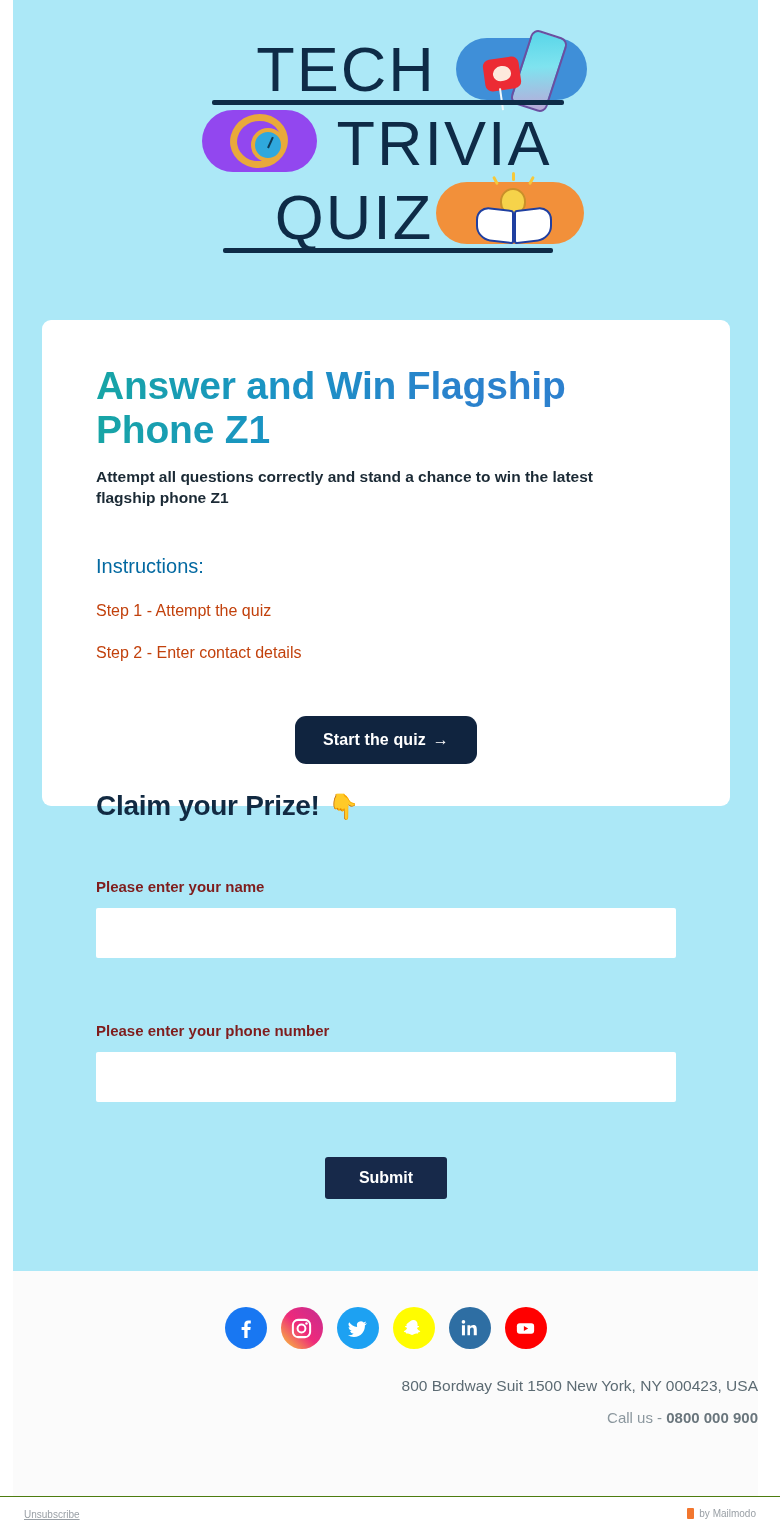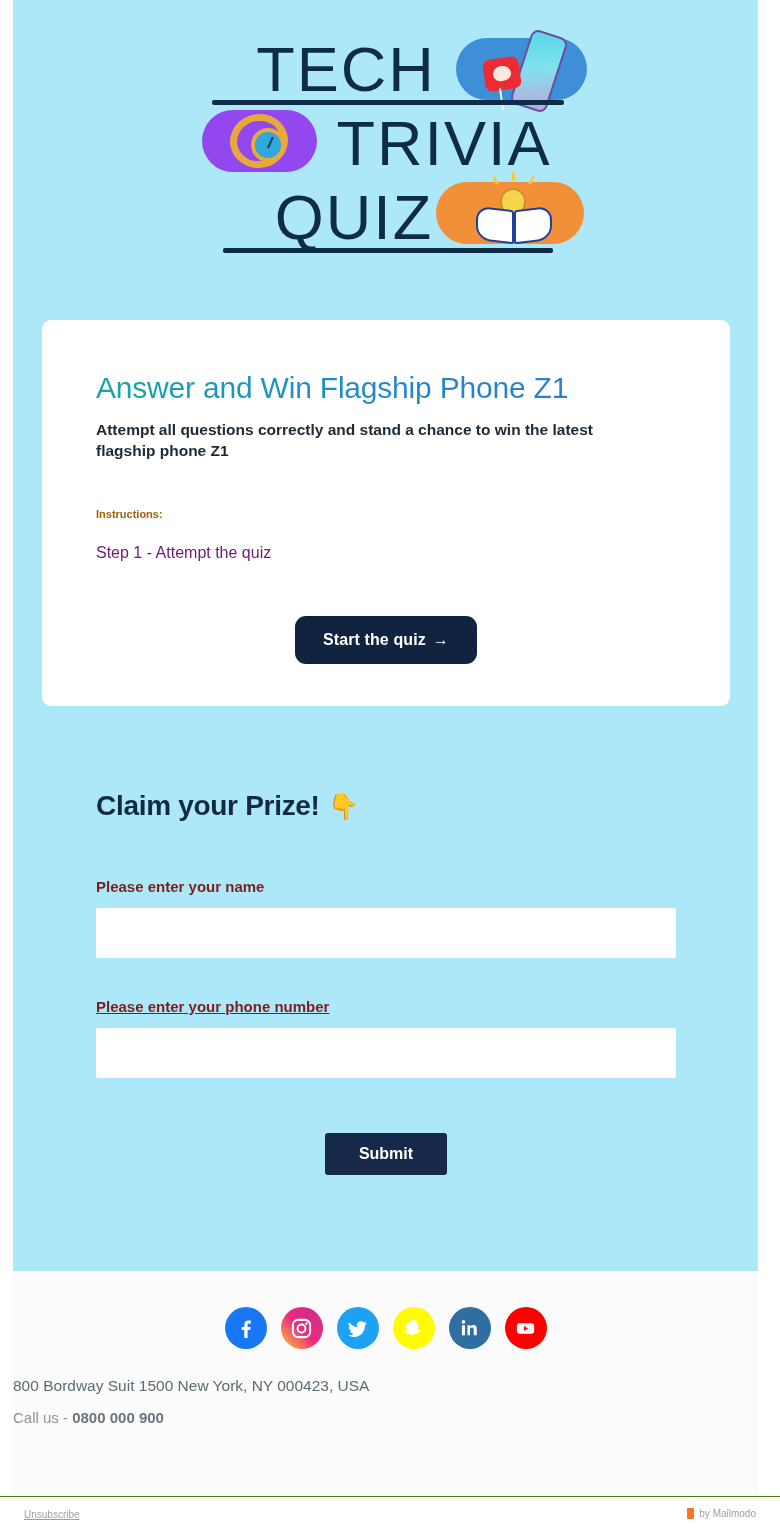--- a/index.html
+++ b/index.html
@@ -203,48 +203,48 @@
     position: absolute;
     left: 29px;
     top: 320px;
     width: 688px;
     background: #ffffff;
     border-radius: 9px;
     padding: 34px 54px 42px 54px;
     box-sizing: border-box;
   }
   .card-title {
-    margin: 17px 0 14px 0;
-    font-size: 30px;
-    font-weight: normal;
+    margin: 10px 0 14px 0;
+    font-size: 39px;
+    font-weight: bold;
     letter-spacing: -0.2px;
     background: linear-gradient(90deg, #17a5a5 0%, #1a93c4 30%, #2a82cc 62%, #2f7fd0 100%);
     -webkit-background-clip: text;
     background-clip: text;
     color: transparent;
     -webkit-text-fill-color: transparent;
   }
   .card-sub {
     margin: 0;
     font-size: 15.5px;
     font-weight: bold;
     color: #1b2a35;
     line-height: 1.38;
     max-width: 545px;
   }
   .instructions-label {
     margin: 46px 0 0 0;
-    font-size: 11px;
-    color: #a16207;
-    font-weight: 700;
+    font-size: 20px;
+    color: #0369a1;
+    font-weight: 400;
   }
   .step {
     margin: 24px 0 0 0;
     font-size: 16px;
-    color: #701a75;
+    color: #c2410c;
     font-weight: 400;
   }
   .cta-row {
     margin-top: 54px;
     text-align: center;
   }
   .btn-primary {
     display: inline-block;
     background: #10243f;
     color: #ffffff;
@@ -276,21 +276,21 @@
   .claim-title .point {
     font-size: 25px;
     margin-left: 9px;
   }
   .field-label {
     margin: 56px 0 0 0;
     font-size: 15px;
     font-weight: bold;
     color: #7f1d1d;
   }
-  .field-label.second { margin-top: 40px; text-decoration: underline; }
+  .field-label.second { margin-top: 64px; }
   .text-input {
     display: block;
     margin-top: 13px;
     width: 580px;
     height: 50px;
     background: #ffffff;
     border: none;
     border-radius: 2px;
     box-sizing: border-box;
     padding: 0 14px;
@@ -316,21 +316,21 @@
   }
 
   
   .footer {
     position: absolute;
     left: 13px;
     top: 1271px;
     width: 745px;
     height: 225px;
     background: #fbfbfb;
-    text-align: left;
+    text-align: right;
     box-sizing: border-box;
     padding-top: 36px;
   }
   .social-row {
     display: flex;
     justify-content: center;
     align-items: center;
     gap: 14px;
   }
   .soc {
@@ -439,20 +439,21 @@
 
       </div>
     </div>
 
     <div class="card">
       <h1 class="card-title">Answer and Win Flagship Phone Z1</h1>
       <p class="card-sub">Attempt all questions correctly and stand a chance to win the latest flagship phone Z1</p>
 
       <p class="instructions-label">Instructions:</p>
       <p class="step">Step 1 - Attempt the quiz</p>
+      <p class="step">Step 2 - Enter contact details</p>
 
       <div class="cta-row">
         <button class="btn-primary"><span>Start the quiz</span><span class="arrow">→</span></button>
       </div>
     </div>
 
     <div class="claim">
       <h2 class="claim-title"><span>Claim your Prize!</span><span class="point">👇</span></h2>
 
       <p class="field-label">Please enter your name</p>

